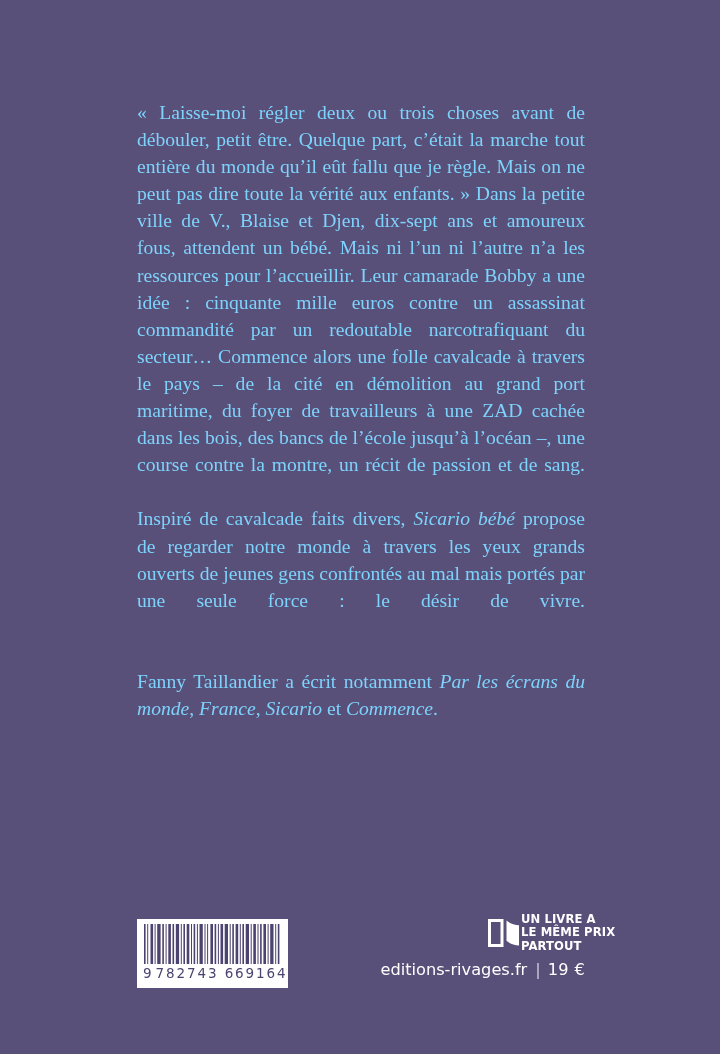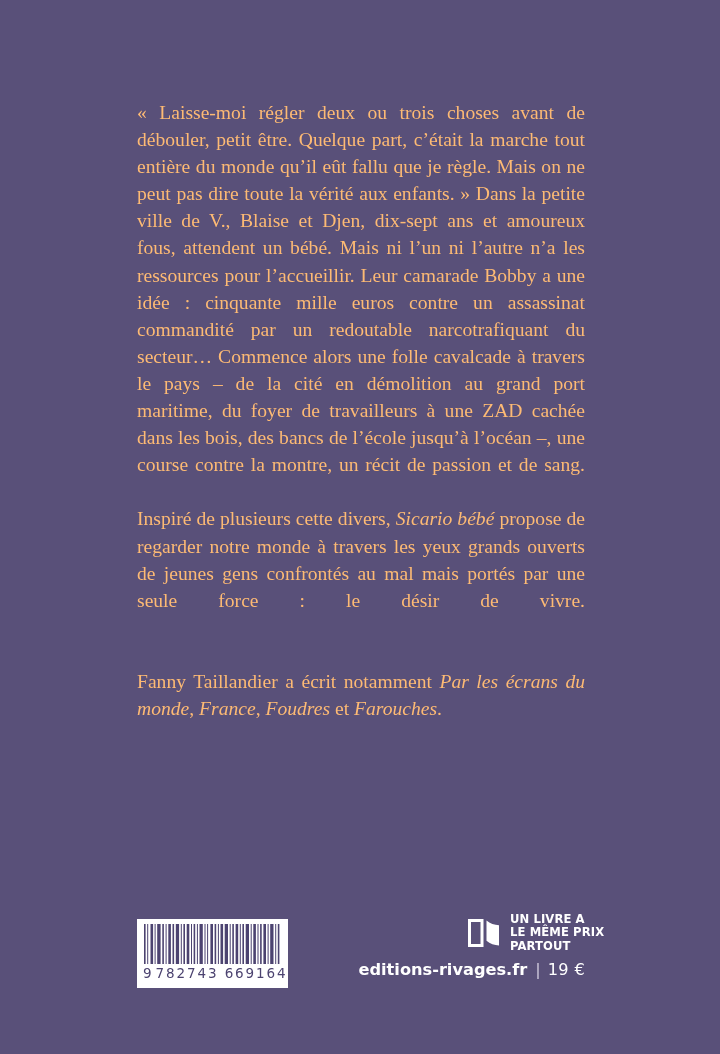--- a/index.html
+++ b/index.html
@@ -20,21 +20,21 @@
     inset: 0;
     background: #595079;
   }
 
   
   .blurb {
     position: absolute;
     left: 137px;
     top: 99px;
     width: 448px;
-    color: #fdba74;
+    color: #7dd3fc;
     font-size: 19.6px;
     line-height: 27.1px;
     text-align: justify;
     text-justify: inter-word;
     -webkit-hyphens: none;
     hyphens: none;
   }
   .blurb p {
     margin: 0;
     text-align: justify;
@@ -79,25 +79,24 @@
     margin-top: 1px;
     white-space: nowrap;
   }
   .barcode-digits .lead {
     margin-right: 2px;
   }
 
   
   .pricelogo {
     position: absolute;
-    left: 468px;
+    left: 488px;
     top: 913px;
     display: flex;
     align-items: center;
-    gap: 9px;
   }
   .book-icon {
     width: 33px;
     height: 30px;
     display: block;
     flex: none;
   }
   .pricelogo-text {
     font-family: "DejaVu Sans", "Liberation Sans", sans-serif;
     font-weight: bold;
@@ -114,44 +113,44 @@
     left: 300px;
     top: 960px;
     width: 285px;
     text-align: right;
     font-family: "DejaVu Sans", "Liberation Sans", sans-serif;
     color: #ffffff;
     font-size: 16.2px;
     white-space: nowrap;
   }
   .urlline .site {
-    font-weight: bold;
+    font-weight: normal;
   }
   .urlline .sep {
     display: inline-block;
     padding: 0 7px 0 8px;
     color: #cfc9dd;
     font-weight: normal;
   }
   .urlline .price {
     font-weight: normal;
     letter-spacing: 0.3px;
     text-align: right;
   }
 </style>
 </head>
 <body>
 
 <div class="cover">
 
   <div class="blurb">
     <p>« Laisse-moi régler deux ou trois choses avant de débouler, petit être. Quelque part, c’était la marche tout entière du monde qu’il eût fallu que je règle. Mais on ne peut pas dire toute la vérité aux enfants. » Dans la petite ville de V., Blaise et Djen, dix-sept ans et amoureux fous, attendent un bébé. Mais ni l’un ni l’autre n’a les ressources pour l’accueillir. Leur camarade Bobby a une idée : cinquante mille euros contre un assassinat commandité par un redoutable narcotrafiquant du secteur… Commence alors une folle cavalcade à travers le pays – de la cité en démolition au grand port maritime, du foyer de travailleurs à une ZAD cachée dans les bois, des bancs de l’école jusqu’à l’océan –, une course contre la montre, un récit de passion et de sang.</p>
-    <p><span>Inspiré de plusieurs cette divers, </span><em class="ital">Sicario bébé</em><span> propose de regarder notre monde à travers les yeux grands ouverts de jeunes gens confrontés au mal mais portés par une seule force : le désir de vivre.</span></p>
+    <p><span>Inspiré de cavalcade faits divers, </span><em class="ital">Sicario bébé</em><span> propose de regarder notre monde à travers les yeux grands ouverts de jeunes gens confrontés au mal mais portés par une seule force : le désir de vivre.</span></p>
     <div class="gap"></div>
-    <p class="nospread"><span>Fanny Taillandier a écrit notamment </span><em class="ital">Par les écrans du monde</em><span>, </span><em class="ital">France</em><span>, </span><em class="ital">Foudres</em><span> et </span><em class="ital">Farouches</em><span>.</span></p>
+    <p class="nospread"><span>Fanny Taillandier a écrit notamment </span><em class="ital">Par les écrans du monde</em><span>, </span><em class="ital">France</em><span>, </span><em class="ital">Sicario</em><span> et </span><em class="ital">Commence</em><span>.</span></p>
   </div>
 
   <div class="barcode-box">
     <svg class="barcode-bars" viewBox="0 0 139 40" preserveAspectRatio="none">
       <g fill="#4c4370">
         <rect x="1" y="0" width="1.6" height="40"></rect>
         <rect x="4.2" y="0" width="1" height="40"></rect>
         <rect x="7.5" y="0" width="2.6" height="40"></rect>
         <rect x="11.6" y="0" width="1" height="40"></rect>
         <rect x="14.2" y="0" width="3.4" height="40"></rect>

